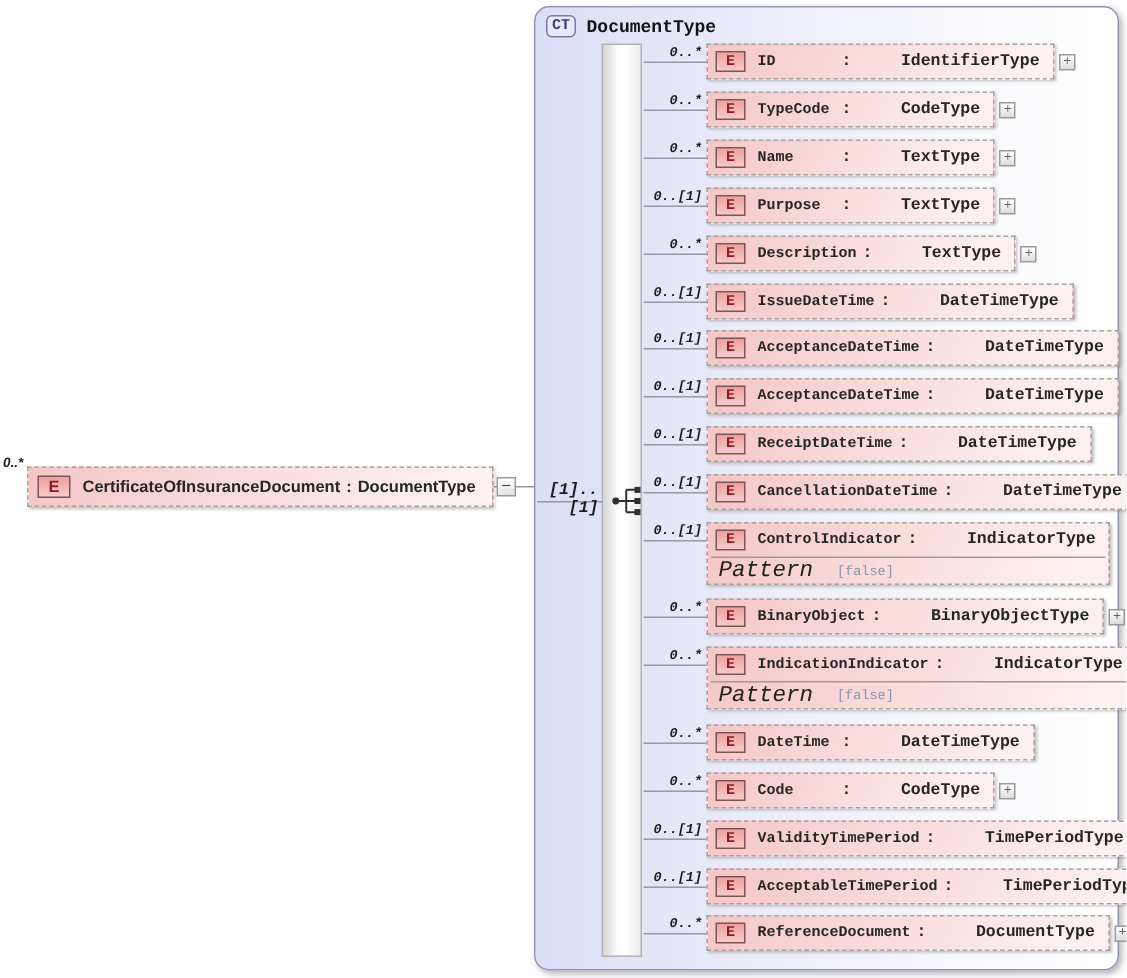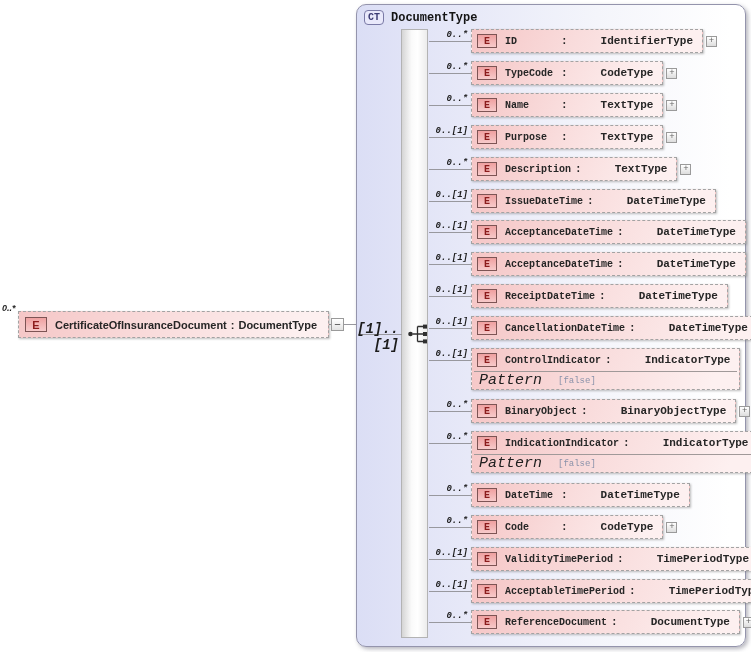--- a/index.html
+++ b/index.html
@@ -30,21 +30,21 @@
   .ct-header{position:absolute;left:7px;top:5px;display:flex;align-items:center;gap:7px;}
   .ct-badge{height:15px;padding:0 3px;box-sizing:border-box;border:1px solid #7a7aa6;
             border-radius:4px;background:#e9e9fb;color:#3b3b74;font-size:10px;font-weight:bold;
             display:flex;align-items:center;}
   .ct-title{font-size:12px;font-weight:bold;color:#141414;}
 
   .seq-bar{position:absolute;left:44px;top:24px;width:27px;height:609px;box-sizing:border-box;
            border:1px solid #b3b3b3;
            background:linear-gradient(to right,#d5d5d5,#fafafa 38%,#ffffff 62%,#ececec);}
   .in-line{position:absolute;left:1px;top:329px;width:44px;height:1px;background:#98989e;}
-  .occ-label{position:absolute;left:0;top:316px;width:42px;text-align:right;font-size:14px;
+  .occ-label{position:absolute;left:0;top:316px;width:42px;text-align:right;font-size:11px;
              font-style:italic;font-weight:bold;color:#1c1c1c;}
   .seq-icon{position:absolute;left:50px;top:317px;}
 
   
   .rows{position:absolute;left:0;top:0;width:100%;height:100%;}
   .el-row{position:absolute;left:72px;display:flex;align-items:flex-start;}
   .h-line{position:absolute;left:0;top:12px;width:42px;height:1px;background:#98989e;}
   .card-label{position:absolute;left:0;top:1px;width:39px;text-align:right;font-size:9px;
               font-style:italic;font-weight:bold;color:#1c1c1c;white-space:nowrap;}
   .el-box{margin-left:42px;border:1px dashed #a3a3a3;cursor:pointer;

